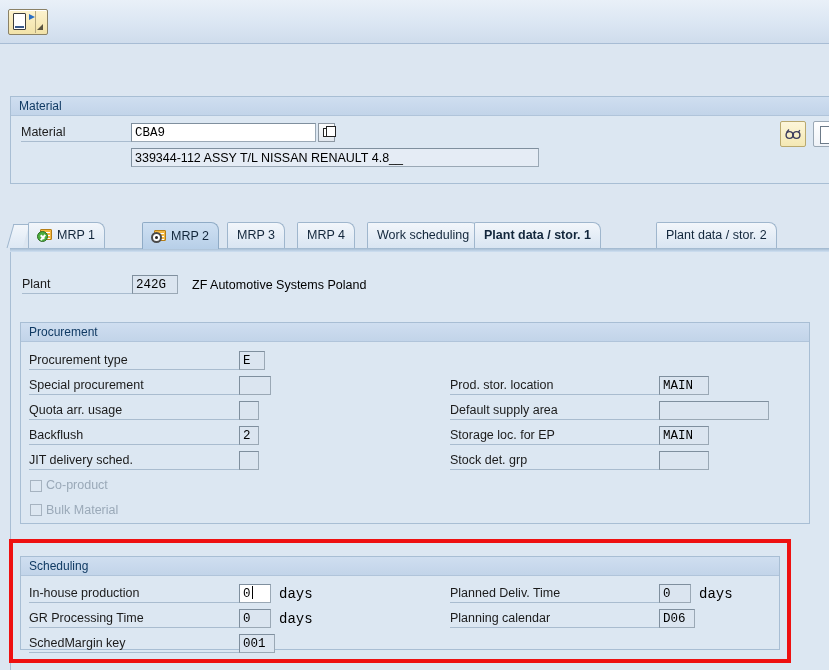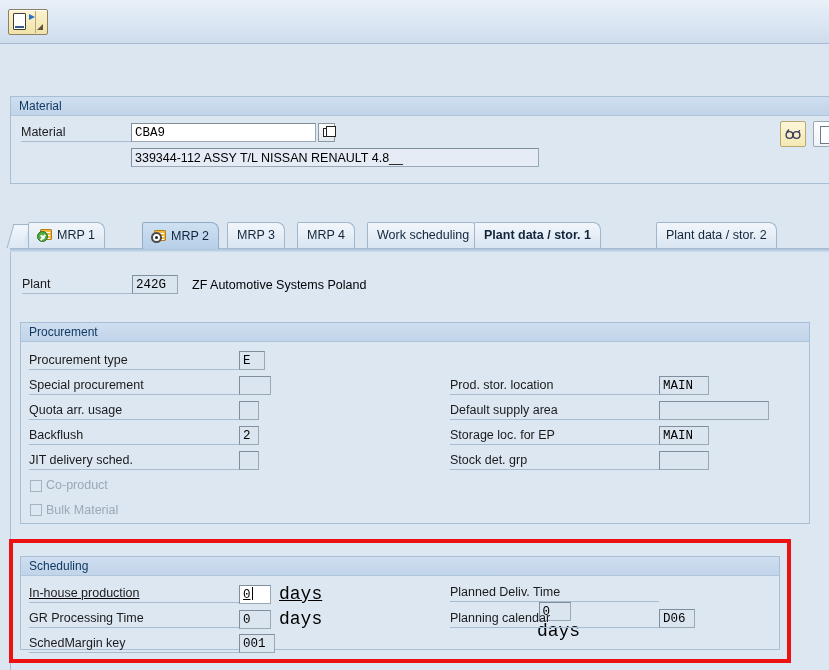--- a/index.html
+++ b/index.html
@@ -101,21 +101,21 @@
   .fld {
     border: 1px solid #9aa8b5;
     border-top-color:#7f8f9e; border-left-color:#7f8f9e;
     background: #dbe5f0;
     height: 19px; line-height: 18px;
     font-family: "Liberation Mono", monospace;
     font-size: 12.5px; padding: 0 3px; color:#000;
   }
   .fld.white { background:#fff; }
   .fld.empty { background:#dbe5f0; }
-  .suffix { font-family:"Liberation Mono", monospace; font-size:18px; margin-left:8px; }
+  .suffix { font-family:"Liberation Mono", monospace; font-size:14px; margin-left:8px; }
   .statictext { font-size:12.5px; }
 
   .pickbtn {
     width:17px; height:19px; margin-left:2px;
     border:1px solid #8d98a3; background:linear-gradient(to bottom,#fdfdfd,#e2e8ef);
     display:flex; align-items:center; justify-content:center;
   }
   .pickbtn .sq1 { width:8px;height:9px;border:1.4px solid #232323;background:#fff; position:relative; }
   .pickbtn .sq1:before{ content:""; position:absolute; left:2px; top:-3px; width:8px;height:9px;border:1.4px solid #232323; background:#fff;}
 
@@ -338,38 +338,38 @@
     </div>
     <div class="row" style="left:429px; top:128px;">
       <div class="flabel" style="width:209px">Stock det. grp</div>
       <div class="fld empty" style="width:50px"></div>
     </div>
   </div>
 
   <div class="group" id="scheduling-group">
     <div class="gtitle">Scheduling</div>
 
-    <div class="row" style="left:8px; top:27px;text-decoration:underline;">
+    <div class="row" style="left:8px; top:27px;">
       <div class="flabel" style="width:210px">In-house production</div>
       <div class="fld white" style="width:32px"><span>0</span><span class="caret"></span></div>
       <div class="suffix">days</div>
     </div>
 
     <div class="row" style="left:8px; top:52px;">
       <div class="flabel" style="width:210px">GR Processing Time</div>
       <div class="fld" style="width:32px">0</div>
       <div class="suffix">days</div>
     </div>
 
     <div class="row" style="left:8px; top:77px;">
       <div class="flabel" style="width:210px">SchedMargin key</div>
       <div class="fld" style="width:36px">001</div>
     </div>
 
-    <div class="row" style="left:429px; top:27px;flex-direction:column;">
+    <div class="row" style="left:429px; top:27px;">
       <div class="flabel" style="width:209px">Planned Deliv. Time</div>
       <div class="fld" style="width:32px">0</div>
       <div class="suffix">days</div>
     </div>
 
     <div class="row" style="left:429px; top:52px;">
       <div class="flabel" style="width:209px">Planning calendar</div>
       <div class="fld" style="width:36px">D06</div>
     </div>
   </div>

